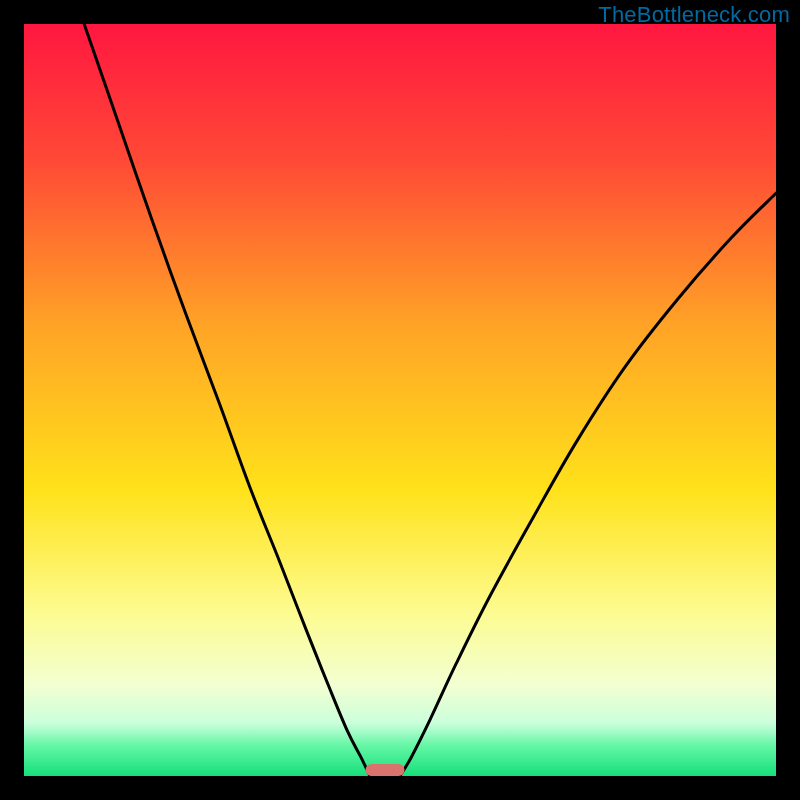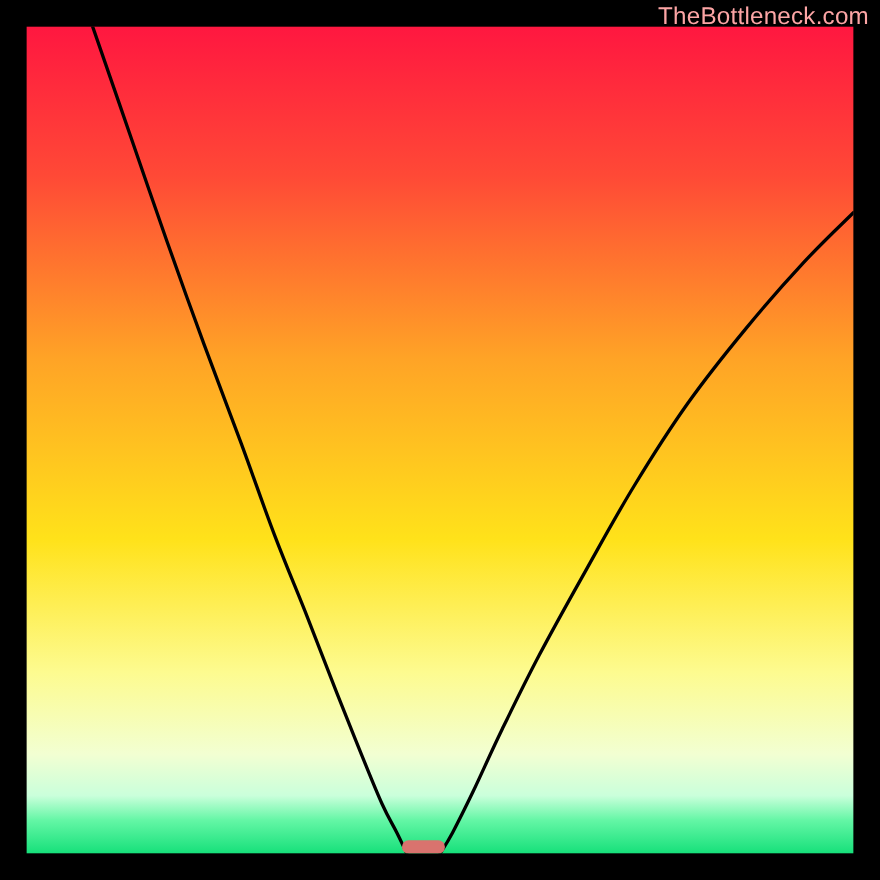--- a/index.html
+++ b/index.html
@@ -23,21 +23,21 @@
     position: absolute;
     left: 0;
     top: 0;
     width: 752px;
     height: 752px;
   }
   .watermark {
     position: absolute;
     top: 2px;
     right: 10px;
-    color: #fca5a5;
+    color: #0369a1;
     font-size: 22px;
     font-weight: 500;
     letter-spacing: 0.2px;
     user-select: none;
   }
   svg { display: block; }
 </style>
 </head>
 <body>
 

